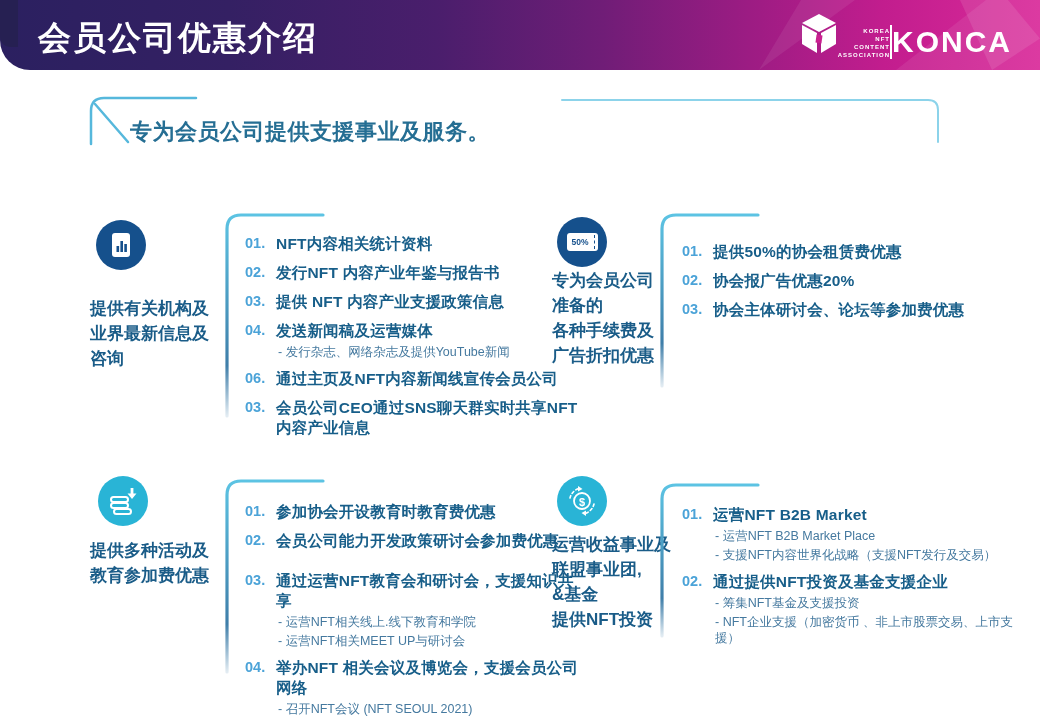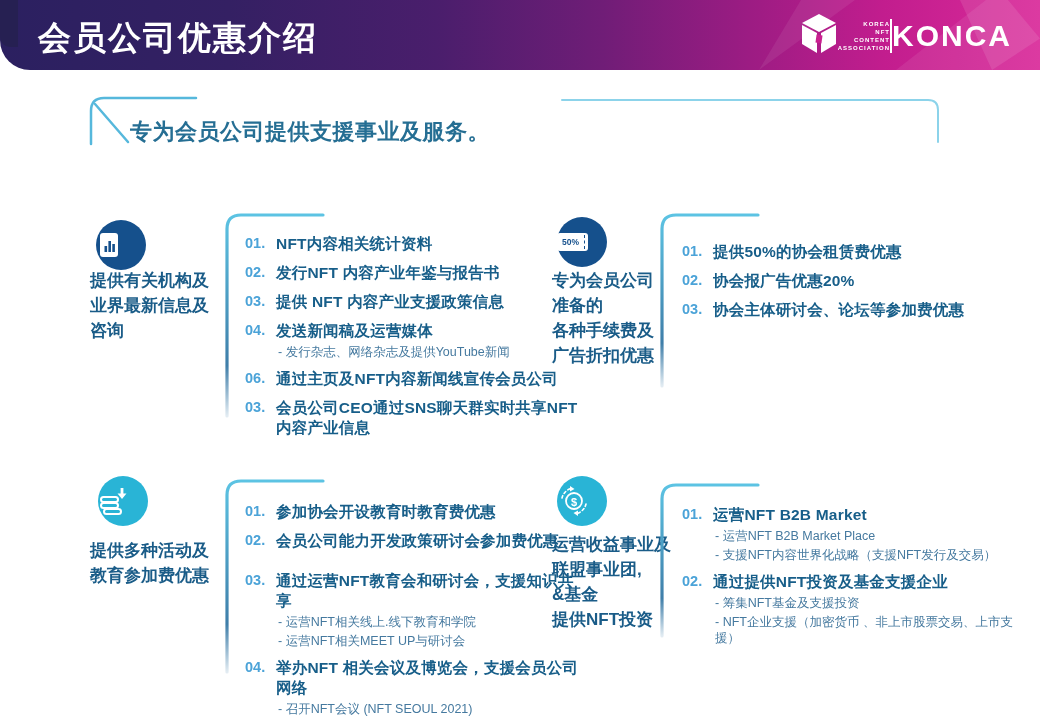--- a/index.html
+++ b/index.html
@@ -12,33 +12,33 @@
     background:linear-gradient(90deg,#2b2060 0%,#342063 22%,#4a1e6c 42%,#701d77 58%,#9c1c83 72%,#c21d8e 85%,#d92a99 100%);
     border-bottom-left-radius:30px; }
   .header-notch { position:absolute; left:0; top:0; width:18px; height:47px; background:#262052;
     border-bottom-left-radius:10px; }
   .hdr-tri { position:absolute; top:0; height:70px; }
   .tri1 { left:735px; width:120px; background:rgba(255,255,255,0.07); clip-path:polygon(55% 0,100% 0,20% 100%); }
   .tri2 { left:860px; width:180px; background:rgba(255,255,255,0.08); clip-path:polygon(70% 0,100% 0,100% 100%,20% 100%); }
   .tri3 { left:960px; width:80px; background:rgba(255,255,255,0.10); clip-path:polygon(0 0,60% 0,100% 55%,40% 100%); }
   .page-title { position:absolute; left:38px; top:16px; font-size:33px; font-weight:bold; color:#ffffff; letter-spacing:2px; }
 
-  .logo-wrap { position:absolute; right:28px; top:13px; display:flex; align-items:center; gap:0; }
+  .logo-wrap { position:absolute; right:28px; top:13px; display:flex; align-items:flex-end; gap:0; }
   .org-lines { text-align:right; color:#ffffff; font-size:6px; font-weight:bold; letter-spacing:1px; line-height:8px; }
   .logo-divider { width:2px; height:34px; background:#ffffff; }
   .brand { color:#ffffff; font-size:30px; font-weight:bold; letter-spacing:2px; }
 
   
   .intro-quote-svg { position:absolute; left:88px; top:96px; }
   .deco-right-svg { position:absolute; left:560px; top:96px; }
   .intro-text { position:absolute; left:130px; top:116px; font-size:22px; font-weight:bold;
     color:#256e93; line-height:31px; letter-spacing:0.5px; }
 
   
-  .icon-circle { position:absolute; width:50px; height:50px; border-radius:50%; display:flex; align-items:center; }
+  .icon-circle { position:absolute; width:50px; height:50px; border-radius:50%; display:flex; align-items:center; justify-content:center; }
   .navy { background:#15508c; }
   .cyan { background:#29b4d6; }
   .side-label { position:absolute; font-size:17px; font-weight:600; color:#1a5c88; line-height:25px; }
 
   .bracket { position:absolute; }
 
   .list { position:absolute; width:340px; }
   .item { display:flex; margin-top:9px; }
   .item.first { margin-top:0; }
   .item.gap { margin-top:20px; }
@@ -97,21 +97,21 @@
   </div>
 
   <div class="icon-circle navy" style="left:96px; top:220px;">
     <svg width="26" height="28" viewBox="0 0 26 28">
       <rect x="4" y="2" width="18" height="24" rx="3" fill="#ffffff"></rect>
       <rect x="8.5" y="15" width="2.6" height="6" fill="#15508c"></rect>
       <rect x="12.4" y="10" width="2.6" height="11" fill="#15508c"></rect>
       <rect x="16.3" y="13" width="2.6" height="8" fill="#15508c"></rect>
     </svg>
   </div>
-  <div class="side-label" style="left:90px; top:268px; width:140px;">
+  <div class="side-label" style="left:90px; top:296px; width:140px;">
     <div>提供有关机构及</div>
     <div>业界最新信息及</div>
     <div>咨询</div>
   </div>
   <svg class="bracket" style="left:224px; top:213px;" width="102" height="205">
     <defs>
         <linearGradient id="g1" x1="0" y1="0" x2="0" y2="1">
       <stop offset="0%" stop-color="#5cc3e3"></stop>
           <stop offset="75%" stop-color="#3f7ea9"></stop>
           <stop offset="100%" stop-color="#3f7ea9" stop-opacity="0.15"></stop>

